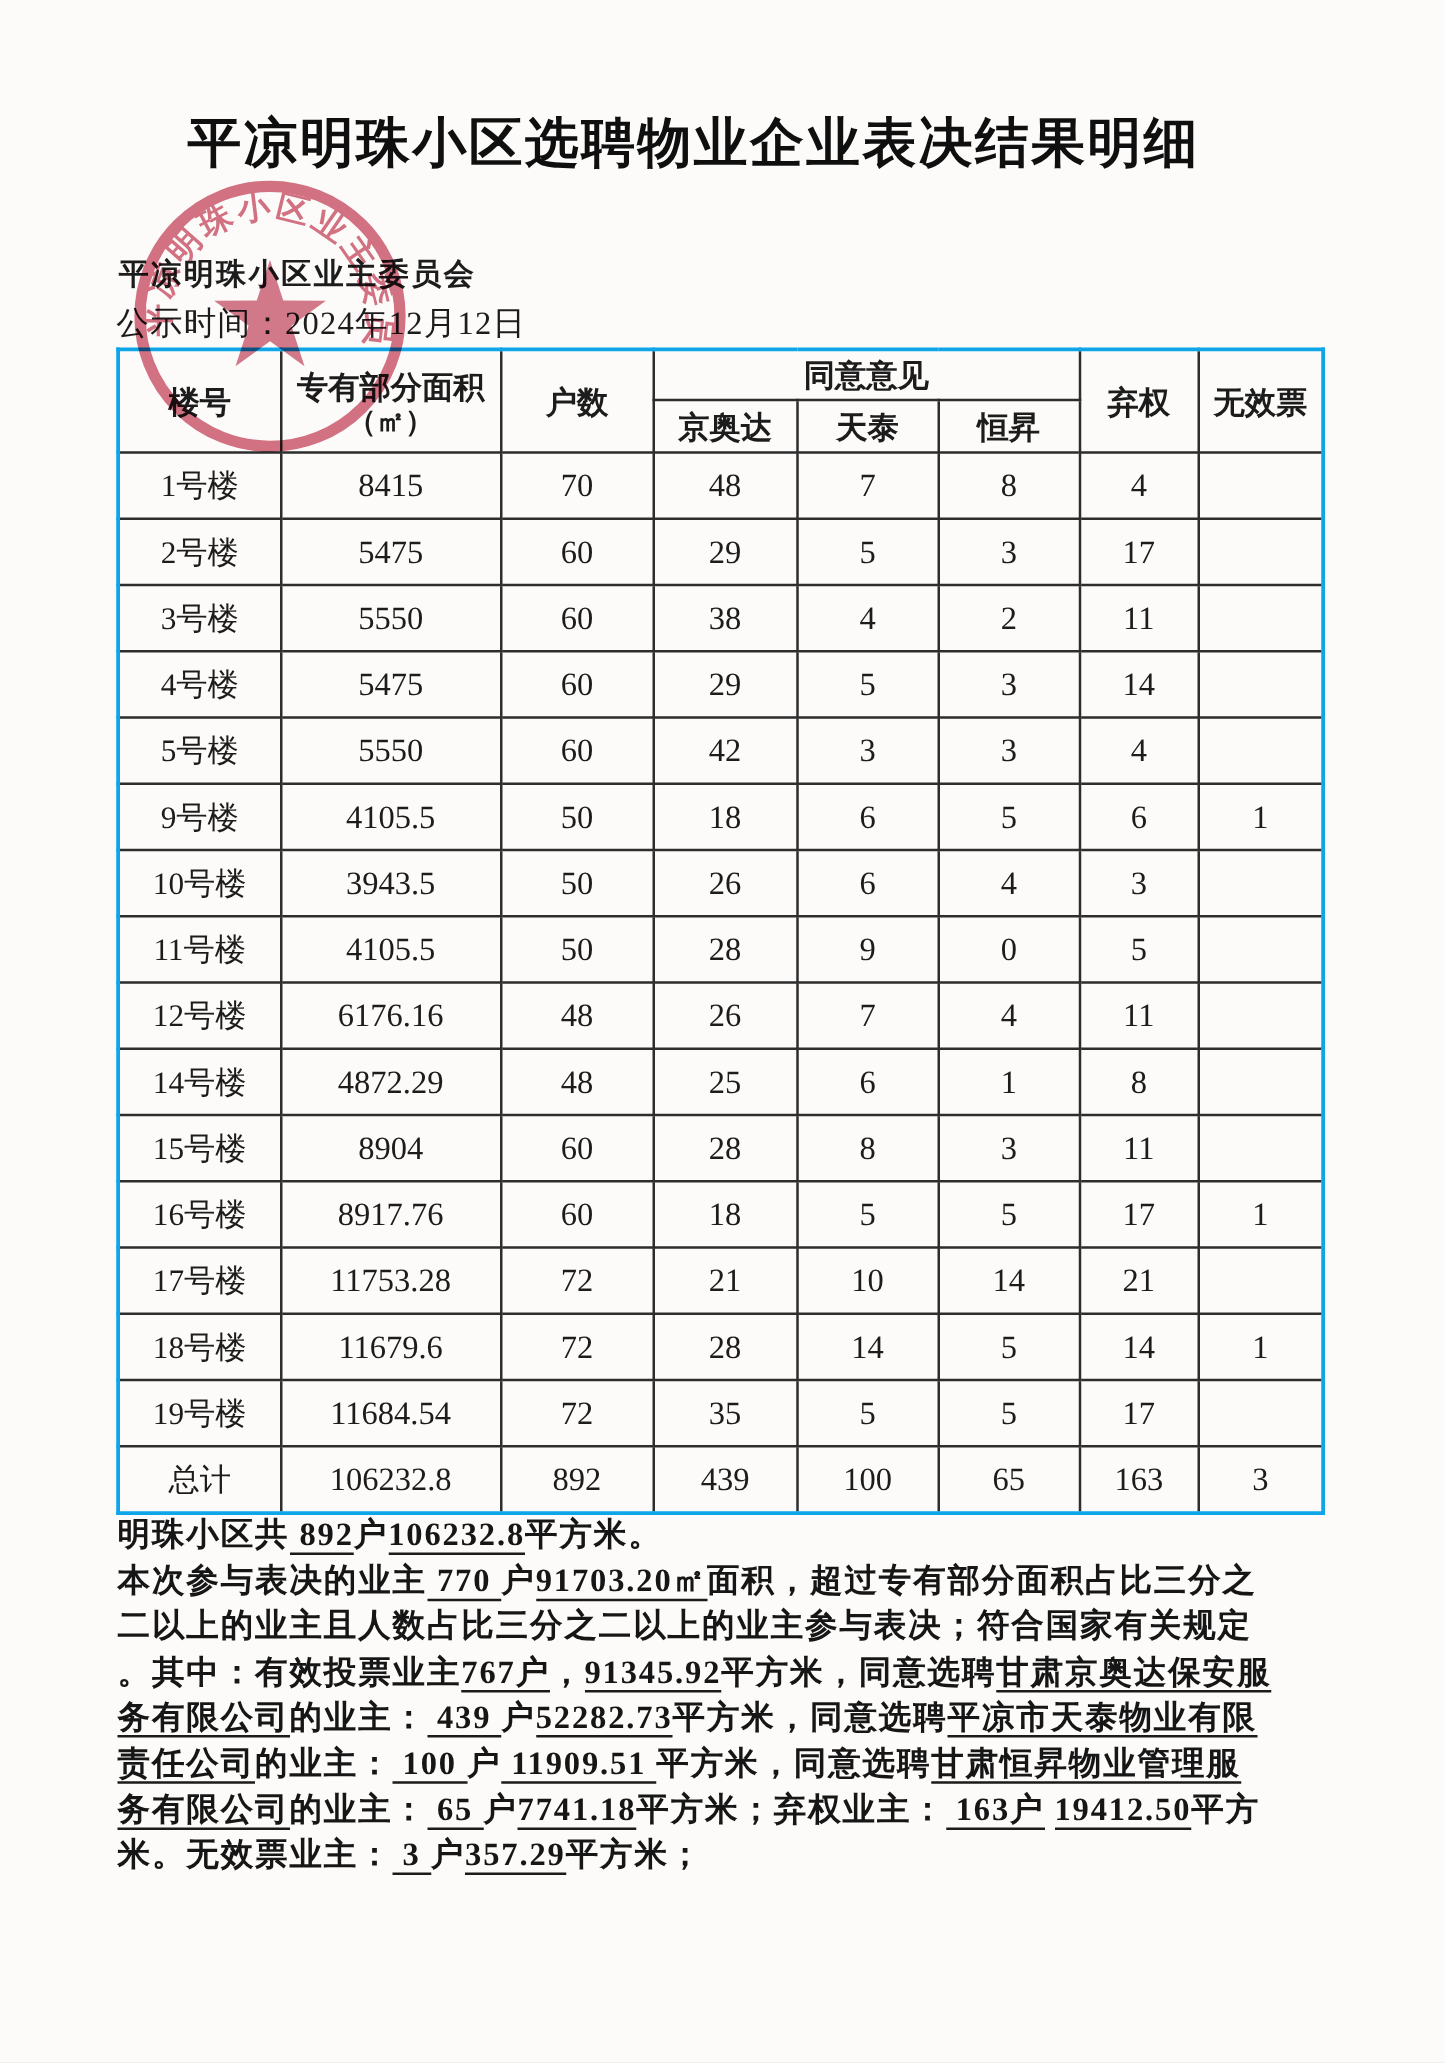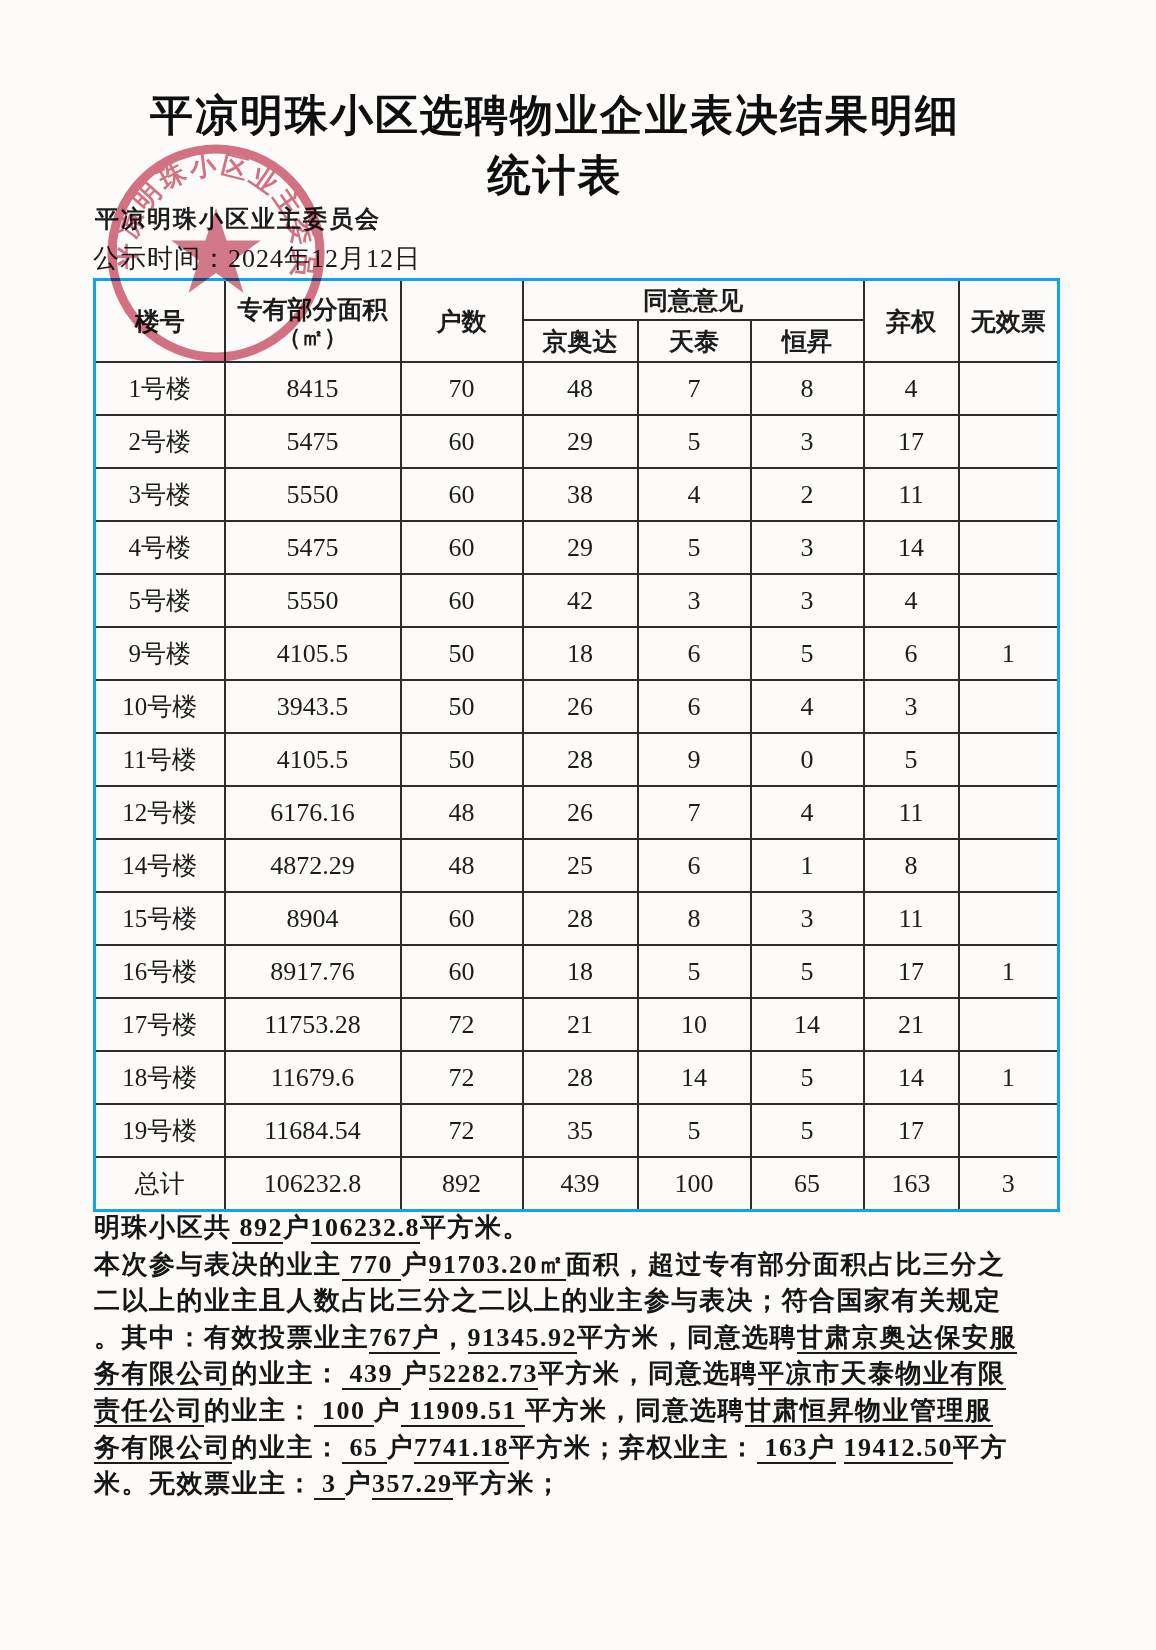--- a/index.html
+++ b/index.html
@@ -26,21 +26,20 @@
   .stamp{position:absolute;left:101px;top:138px;width:230px;height:230px;
          opacity:0.78;mix-blend-mode:multiply;pointer-events:none;}
 </style>
 </head>
 <body>
 
 <div class="page">
 
   <div class="title">
     <div>平凉明珠小区选聘物业企业表决结果明细</div>
-    <div>统计表</div>
   </div>
 
   <div class="committee">平凉明珠小区业主委员会</div>
   <div class="pubdate">公示时间：2024年12月12日</div>
 
   <table class="results">
     <colgroup>
       <col style="width:130px">
         <col style="width:176px">
         <col style="width:122px">

